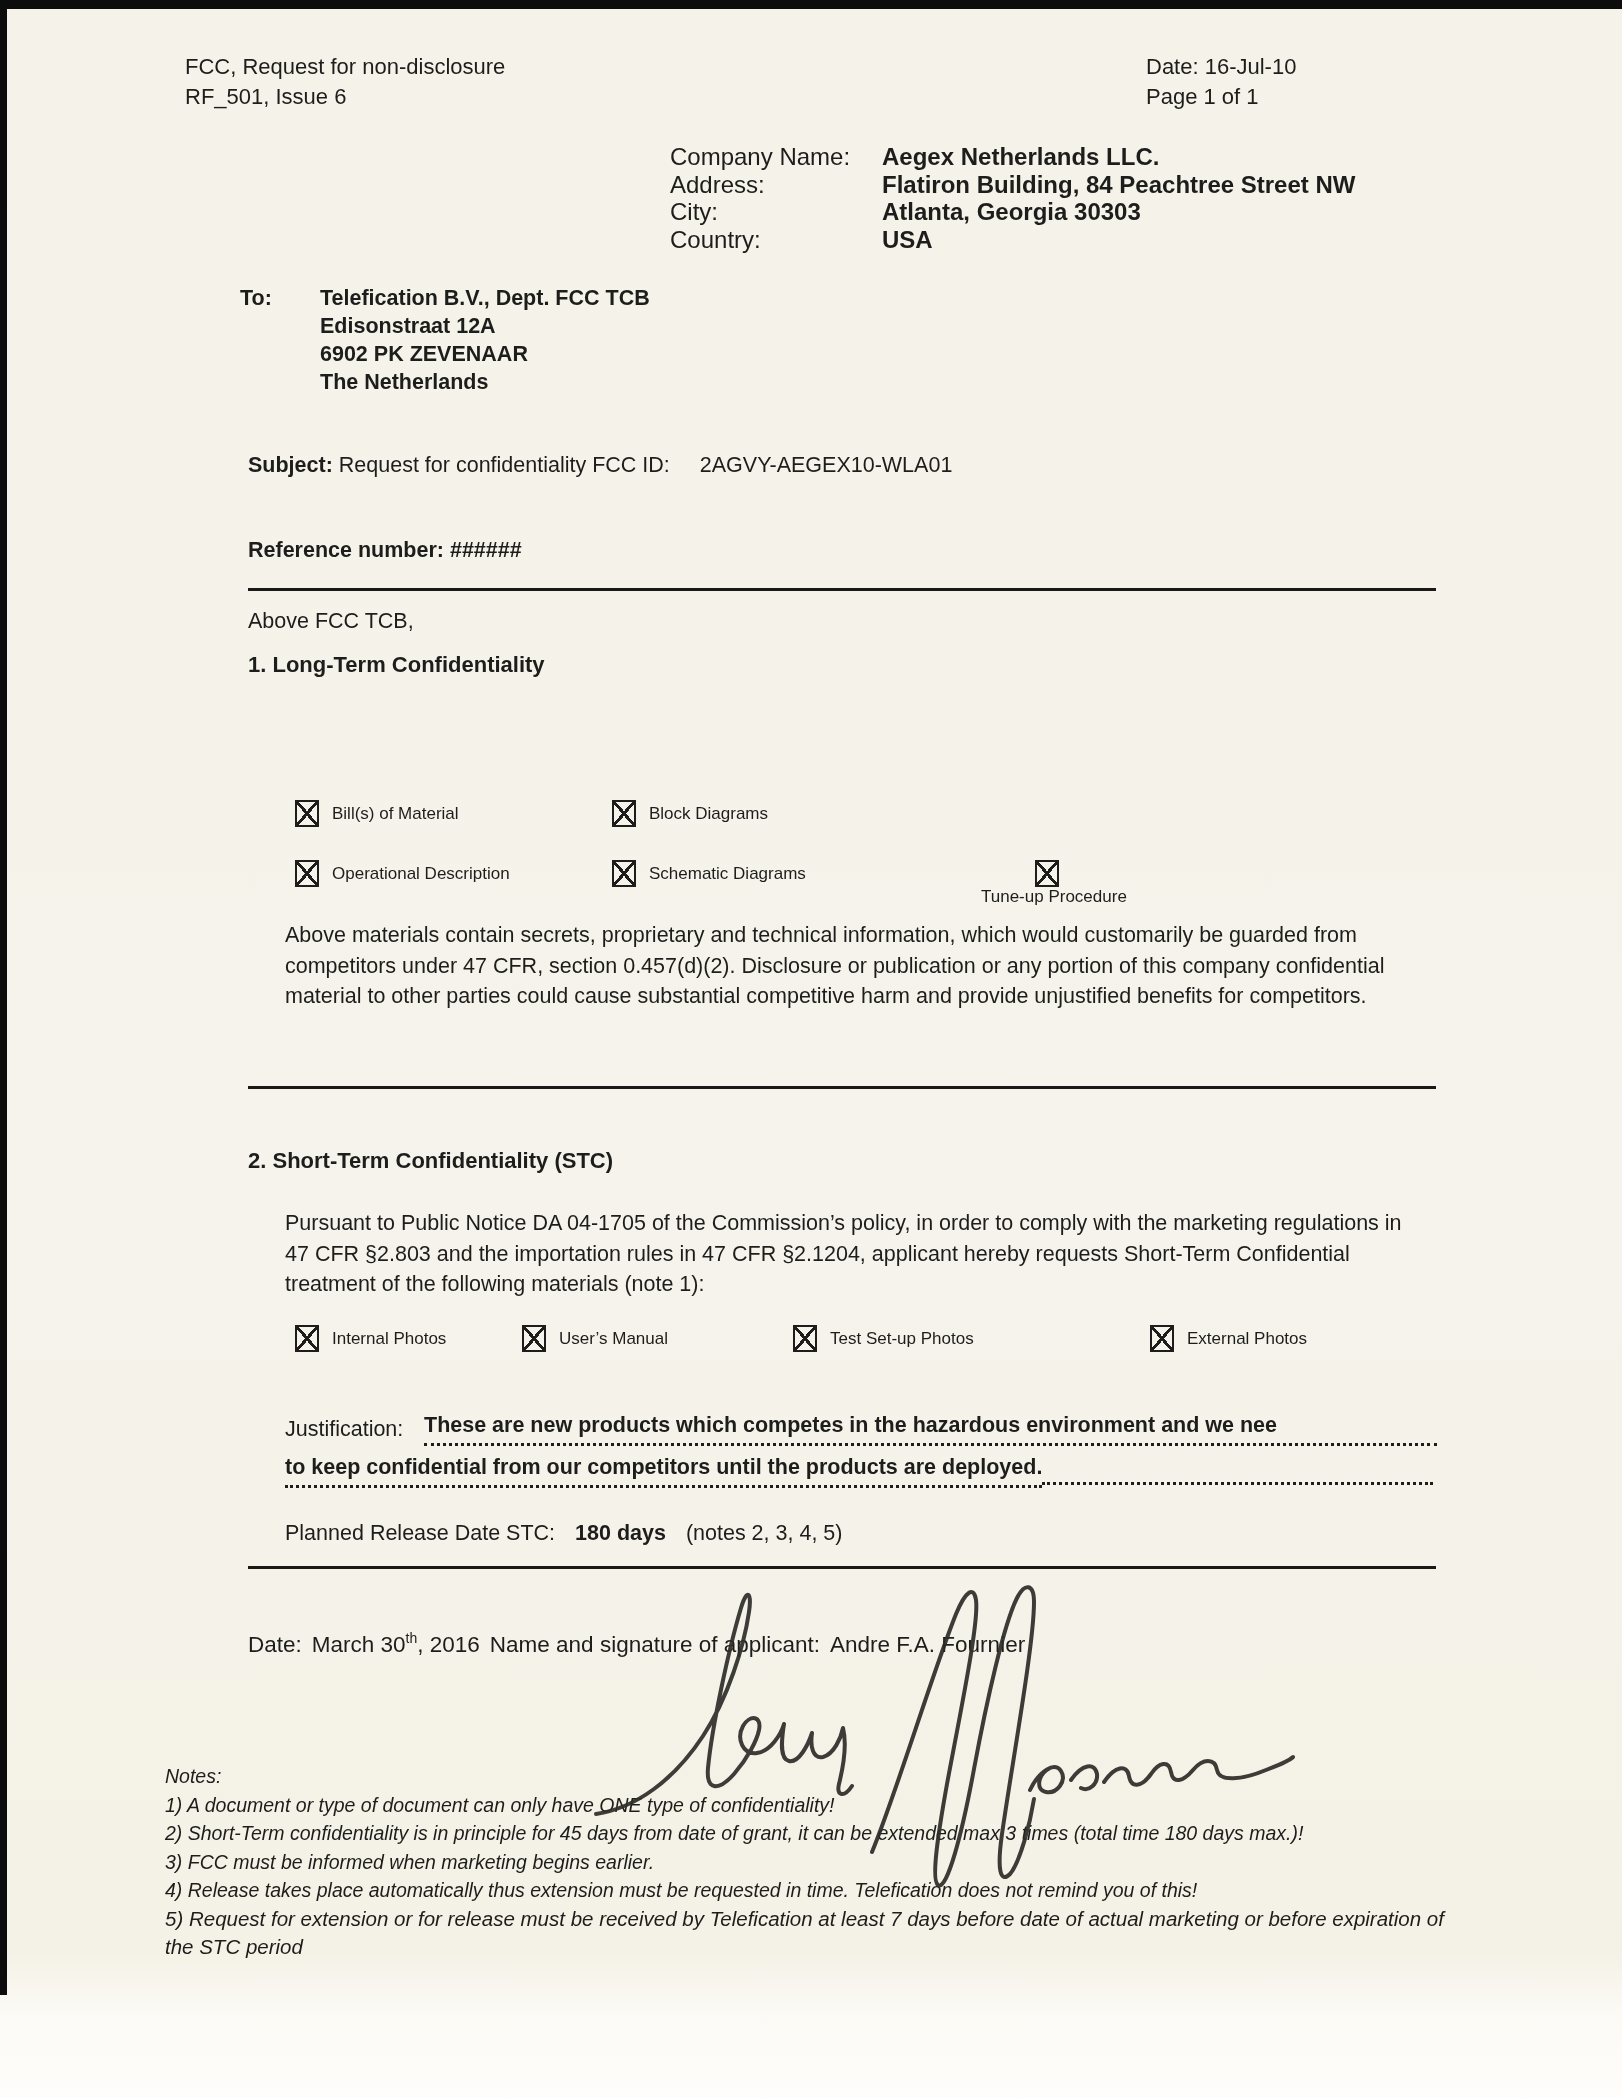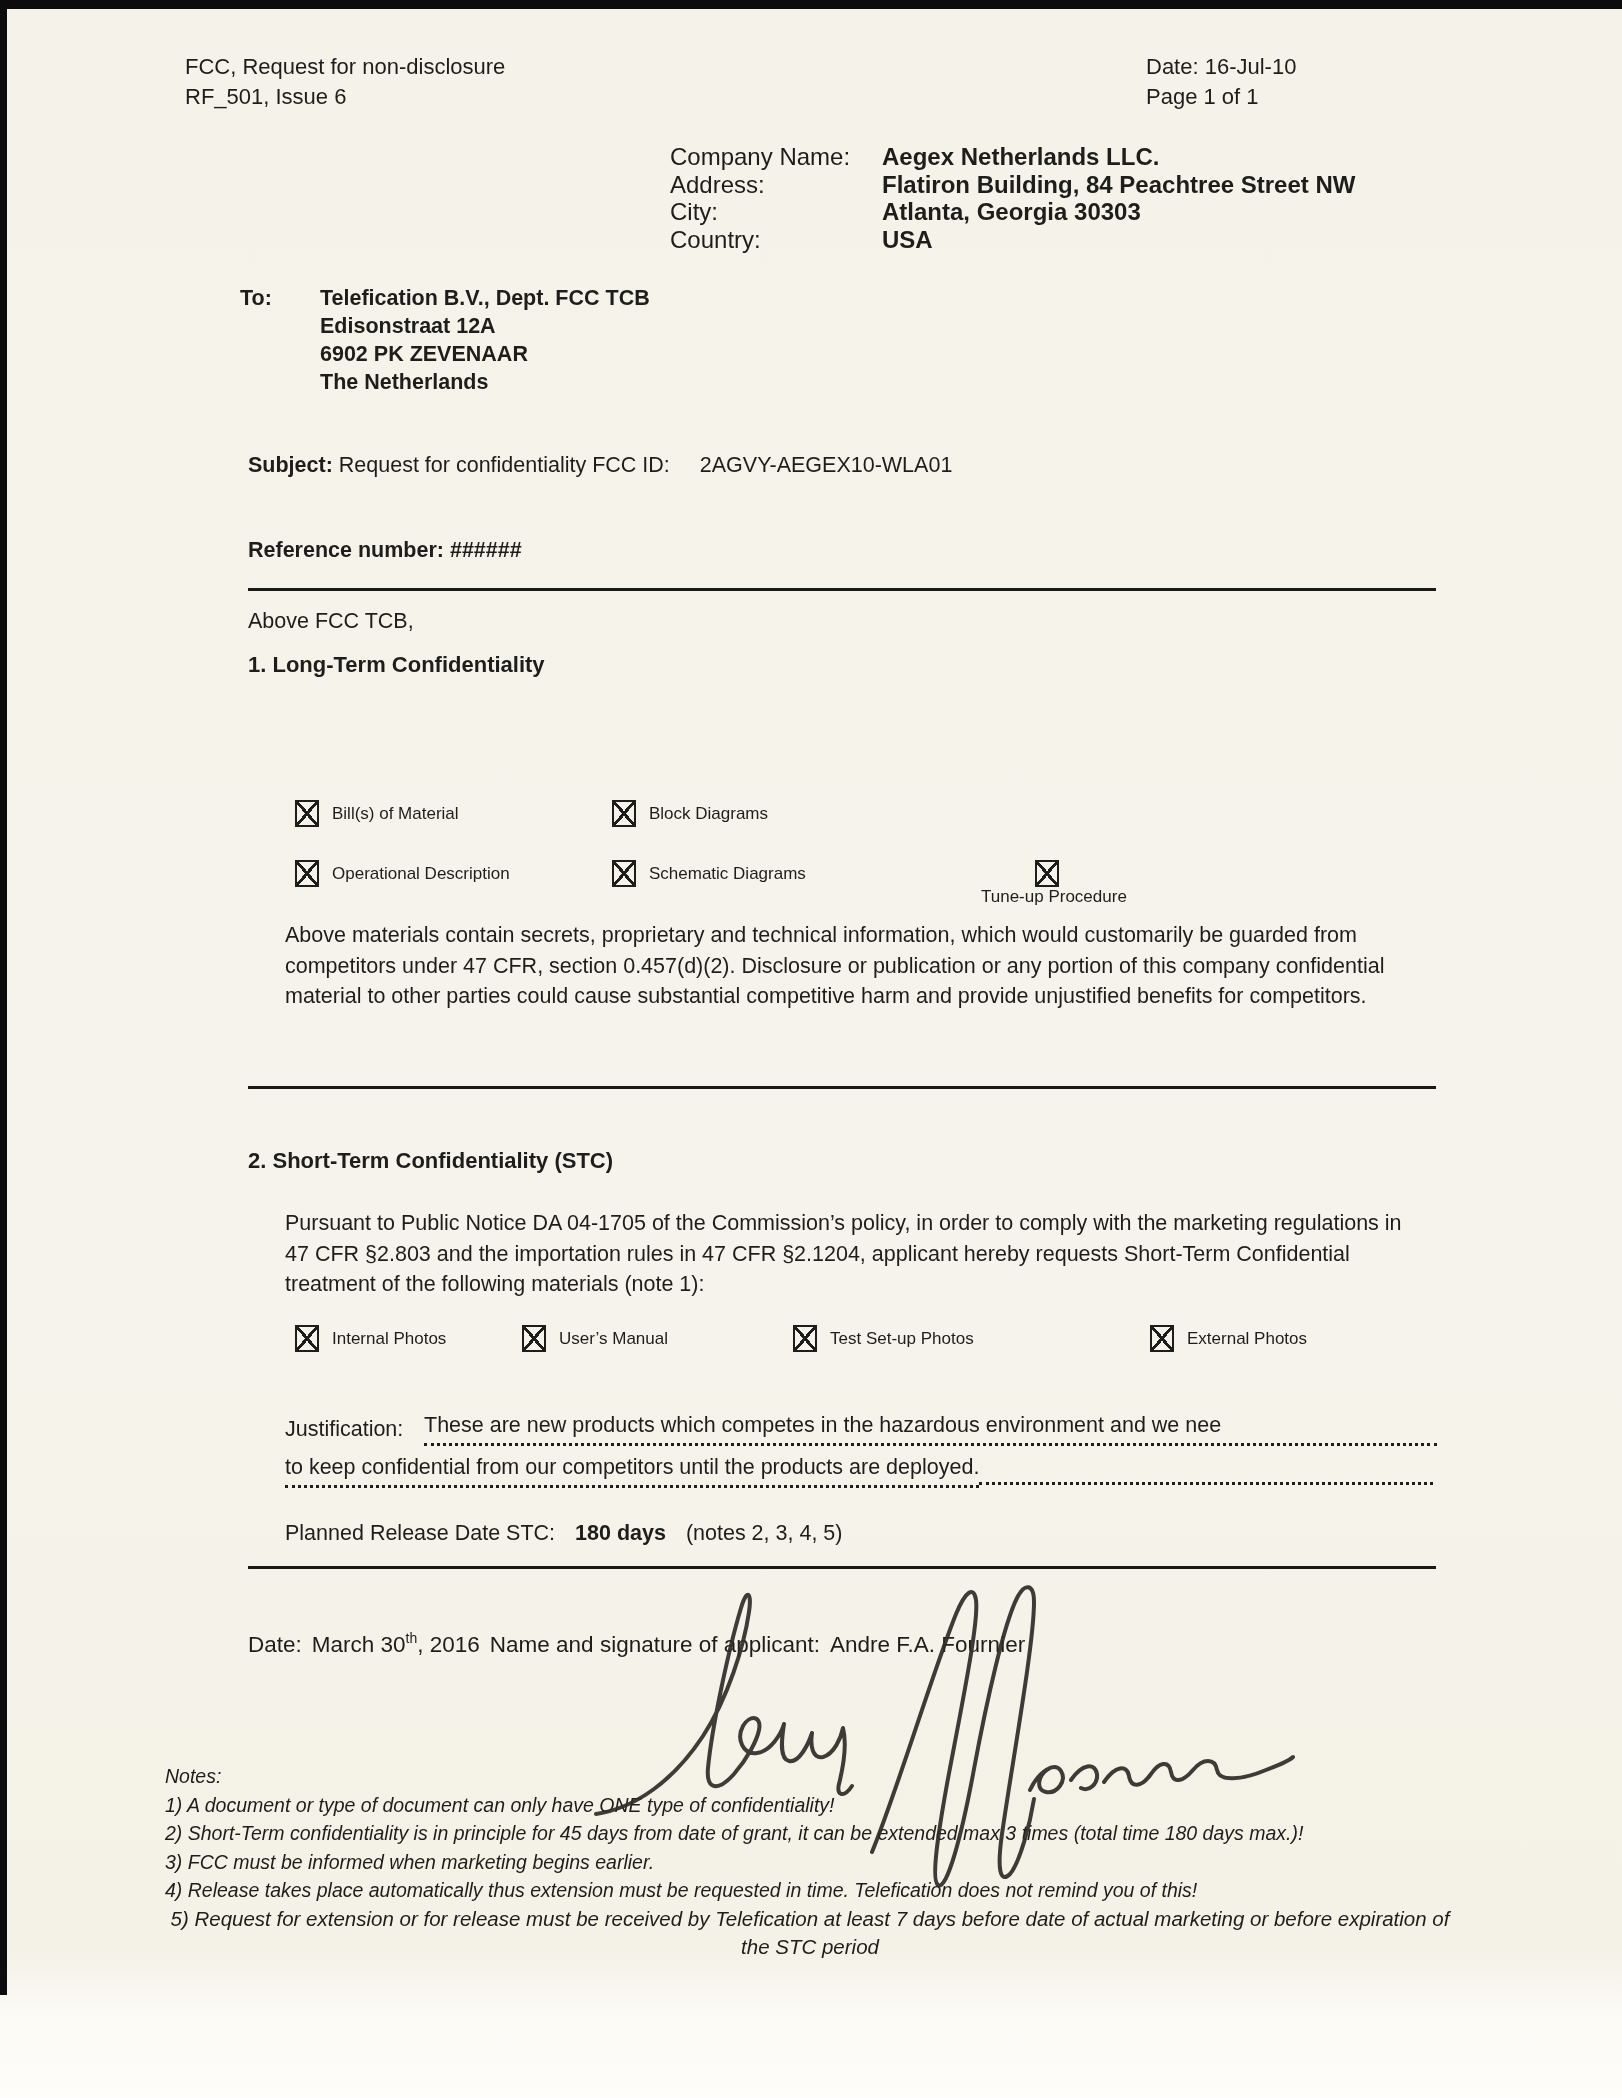--- a/index.html
+++ b/index.html
@@ -23,26 +23,26 @@
   .company-grid{display:grid;grid-template-columns:208px auto;column-gap:4px;font-size:24px;line-height:27.5px;}
   .to-grid{display:grid;grid-template-columns:80px auto;font-size:21.5px;line-height:28px;}
   .cb-item{position:absolute;display:flex;align-items:center;font-size:17px;}
   .cb-box{
     width:20px;height:23px;border:2.5px solid #1d1d1b;flex:0 0 auto;
     background-image:
       linear-gradient(to top right, transparent 45%, #1d1d1b 45%, #1d1d1b 55%, transparent 55%),
       linear-gradient(to bottom right, transparent 45%, #1d1d1b 45%, #1d1d1b 55%, transparent 55%);
   }
   .cb-label{margin-left:13px;white-space:nowrap;}
-  .dotted-b{font-weight:normal;border-bottom:3.5px dotted #1d1d1b;padding-bottom:3px;}
+  .dotted-b{font-weight:bold;border-bottom:3.5px dotted #1d1d1b;padding-bottom:3px;}
   .just-line2{display:flex;align-items:flex-end;}
   .dot-fill{flex:1 1 auto;border-bottom:3.5px dotted #1d1d1b;height:1px;margin-bottom:3px;}
   .date-row{display:flex;font-size:22.5px;white-space:nowrap;align-items:baseline;}
   .notes{font-style:italic;font-size:19.5px;line-height:28.5px;}
-  .notes .n5{font-size:20.5px;text-align:center;}
+  .notes .n5{font-size:20.5px;}
   sup{font-size:14px;}
   .sig-svg{pointer-events:none;z-index:6;}
 </style>
 </head>
 <body>
 
 <div class="page">
   <div class="strip-top"></div>
   <div class="strip-left"></div>
 

